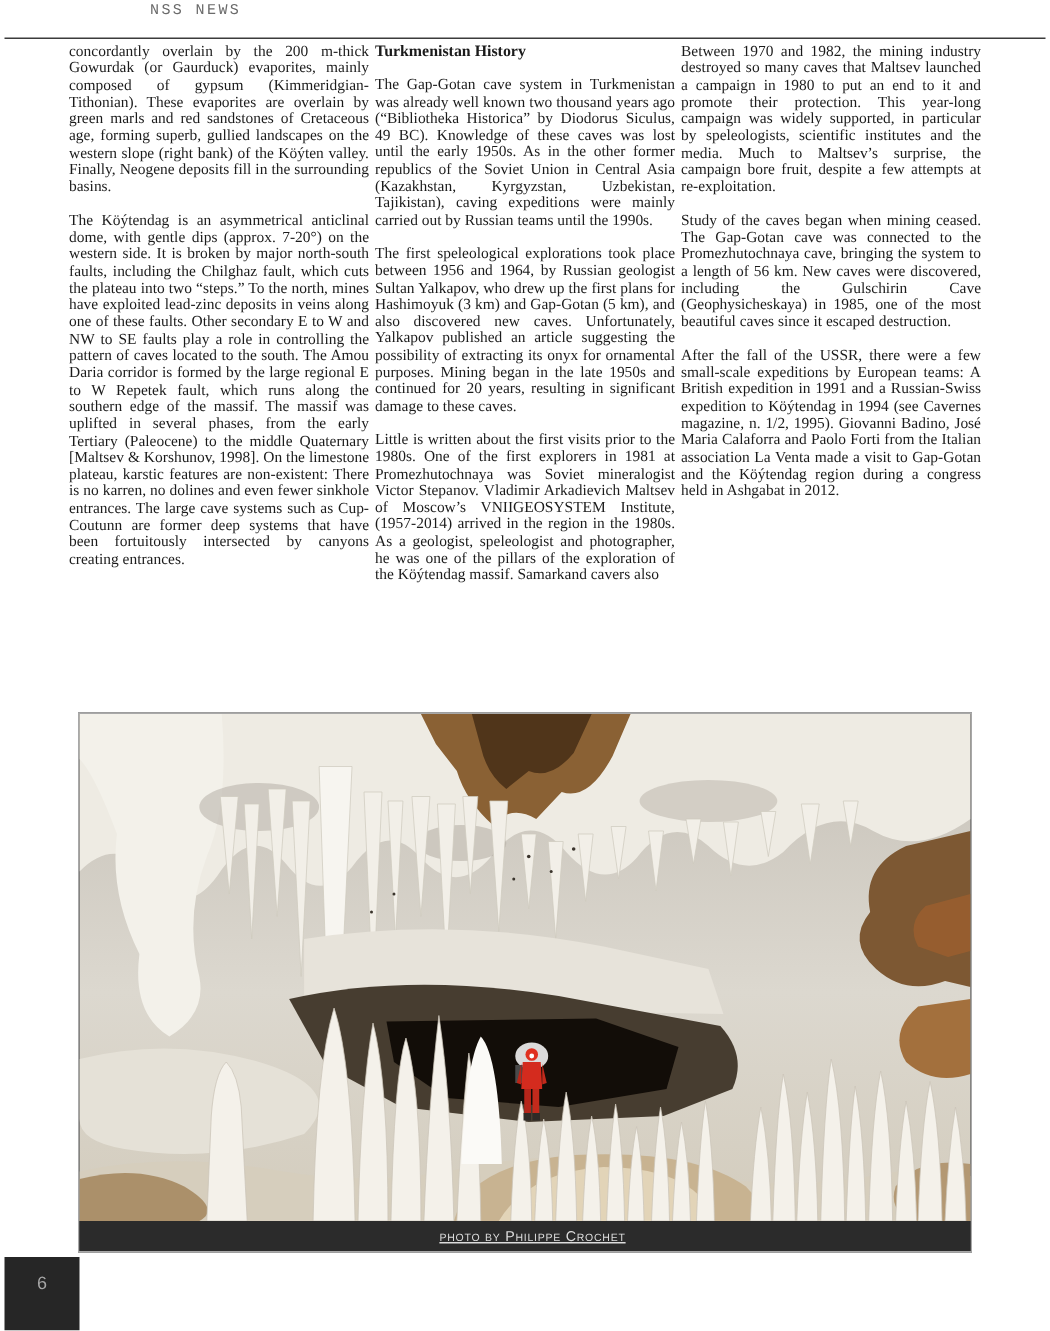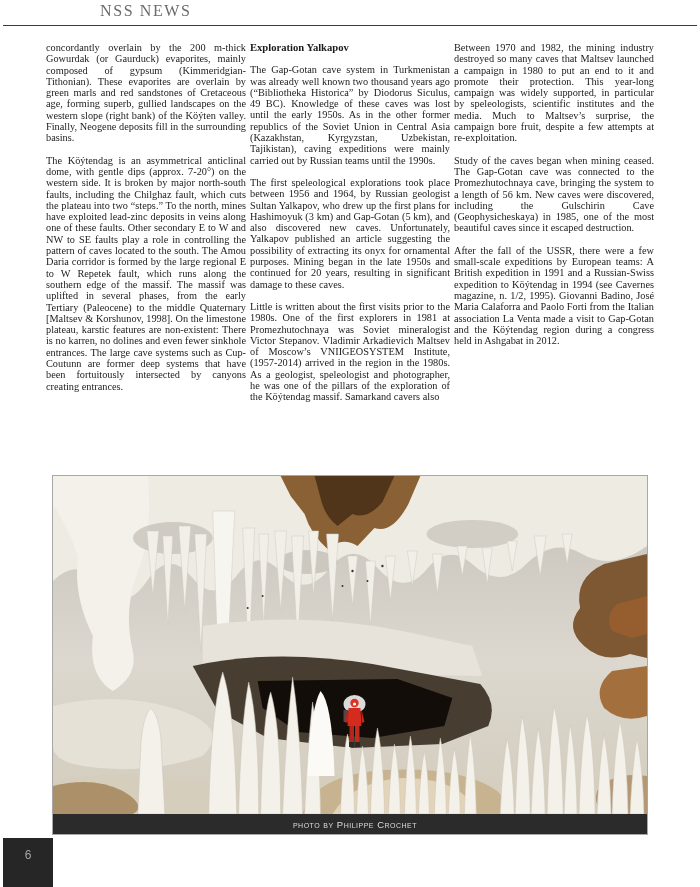--- a/index.html
+++ b/index.html
@@ -3,29 +3,29 @@
 <meta charset="utf-8">
 <style>
   html,body{margin:0;padding:0;}
   body{
     width:700px;height:887px;position:relative;background:#ffffff;
     font-family:"Liberation Serif","DejaVu Serif",serif;color:#1b1b1b;
     overflow:hidden;
   }
   .masthead{
     position:absolute;left:100px;top:2px;
-    font-family:Liberation Serif, serif;
-    font-size:16px;letter-spacing:1.6px;color:#6b6b6b;
+    font-family:Liberation Mono, monospace;
+    font-size:10px;letter-spacing:1.6px;color:#6b6b6b;
   }
   .rule{
     position:absolute;left:3px;top:25px;width:694px;height:0;
     border-top:1.5px solid #3b3b3b;
   }
   .columns{
-    position:absolute;left:46px;top:42px;width:624px;
+    position:absolute;left:46px;top:29px;width:624px;
     display:flex;gap:4px;
   }
   .col{width:200px;}
   .col p{
     margin:0 0 11px 0;
     font-size:10.3px;line-height:11.3px;
     text-align:justify;text-justify:inter-word;
     hyphens:auto;-webkit-hyphens:auto;
   }
   .col h3{
@@ -36,21 +36,21 @@
     width:594px;border:1px solid #a8a8a8;background:#2b2b2b;
   }
   .photo svg{display:block;width:594px;height:338px;}
   .caption-bar{
     height:20px;background:#2b2b2b;color:#dddddd;
     display:flex;align-items:center;justify-content:center;
     font-family:"Liberation Sans","DejaVu Sans",sans-serif;
     font-size:9.5px;font-variant:small-caps;letter-spacing:0.5px;
     white-space:nowrap;overflow:hidden;
   }
-  .caption-bar .credit{margin-left:10px;}
+  .caption-bar .credit{margin-left:10px;text-decoration:underline;}
   .page-number-box{
     position:absolute;left:3px;top:838px;width:50px;height:49px;
     background:#262626;color:#a5a5a5;
     font-family:"Liberation Sans","DejaVu Sans",sans-serif;font-size:12px;
     display:flex;justify-content:center;align-items:flex-start;
     padding-top:0;box-sizing:border-box;
   }
   .page-number-box span{margin-top:10px;}
 </style>
 </head>
@@ -58,21 +58,21 @@
 
 <div class="masthead">NSS NEWS</div>
 <div class="rule"></div>
 
 <div class="columns">
   <div class="col">
     <p>concordantly overlain by the 200 m-thick Gowurdak (or Gaurduck) evaporites, mainly composed of gypsum (Kimmeridgian-Tithonian). These evaporites are overlain by green marls and red sandstones of Cretaceous age, forming superb, gullied landscapes on the western slope (right bank) of the Köýten valley. Finally, Neogene deposits fill in the surrounding basins.</p>
     <p>The Köýtendag is an asymmetrical anticlinal dome, with gentle dips (approx. 7-20°) on the western side. It is broken by major north-south faults, including the Chilghaz fault, which cuts the plateau into two “steps.” To the north, mines have exploited lead-zinc deposits in veins along one of these faults. Other secondary E to W and NW to SE faults play a role in controlling the pattern of caves located to the south. The Amou Daria corridor is formed by the large regional E to W Repetek fault, which runs along the southern edge of the massif. The massif was uplifted in several phases, from the early Tertiary (Paleocene) to the middle Quaternary [Maltsev &amp; Korshunov, 1998]. On the limestone plateau, karstic features are non-existent: There is no karren, no dolines and even fewer sinkhole entrances. The large cave systems such as Cup-Coutunn are former deep systems that have been fortuitously intersected by canyons creating entrances.</p>
   </div>
   <div class="col">
-    <h3>Exploration Yalkapov</h3>
+    <h3>Turkmenistan History</h3>
     <p>The Gap-Gotan cave system in Turkmenistan was already well known two thousand years ago (“Bibliotheka Historica” by Diodorus Siculus, 49 BC). Knowledge of these caves was lost until the early 1950s. As in the other former republics of the Soviet Union in Central Asia (Kazakhstan, Kyrgyzstan, Uzbekistan, Tajikistan), caving expeditions were mainly carried out by Russian teams until the 1990s.</p>
     <p>The first speleological explorations took place between 1956 and 1964, by Russian geologist Sultan Yalkapov, who drew up the first plans for Hashimoyuk (3 km) and Gap-Gotan (5 km), and also discovered new caves. Unfortunately, Yalkapov published an article suggesting the possibility of extracting its onyx for ornamental purposes. Mining began in the late 1950s and continued for 20 years, resulting in significant damage to these caves.</p>
     <p>Little is written about the first visits prior to the 1980s. One of the first explorers in 1981 at Promezhutochnaya was Soviet mineralogist Victor Stepanov. Vladimir Arkadievich Maltsev of Moscow’s VNIIGEOSYSTEM Institute, (1957-2014) arrived in the region in the 1980s. As a geologist, speleologist and photographer, he was one of the pillars of the exploration of the Köýtendag massif. Samarkand cavers also</p>
   </div>
   <div class="col">
     <p>Between 1970 and 1982, the mining industry destroyed so many caves that Maltsev launched a campaign in 1980 to put an end to it and promote their protection. This year-long campaign was widely supported, in particular by speleologists, scientific institutes and the media. Much to Maltsev’s surprise, the campaign bore fruit, despite a few attempts at re-exploitation.</p>
     <p>Study of the caves began when mining ceased. The Gap-Gotan cave was connected to the Promezhutochnaya cave, bringing the system to a length of 56 km. New caves were discovered, including the Gulschirin Cave (Geophysicheskaya) in 1985, one of the most beautiful caves since it escaped destruction.</p>
     <p>After the fall of the USSR, there were a few small-scale expeditions by European teams: A British expedition in 1991 and a Russian-Swiss expedition to Köýtendag in 1994 (see Cavernes magazine, n. 1/2, 1995). Giovanni Badino, José Maria Calaforra and Paolo Forti from the Italian association La Venta made a visit to Gap-Gotan and the Köýtendag region during a congress held in Ashgabat in 2012.</p>
   </div>
 </div>

